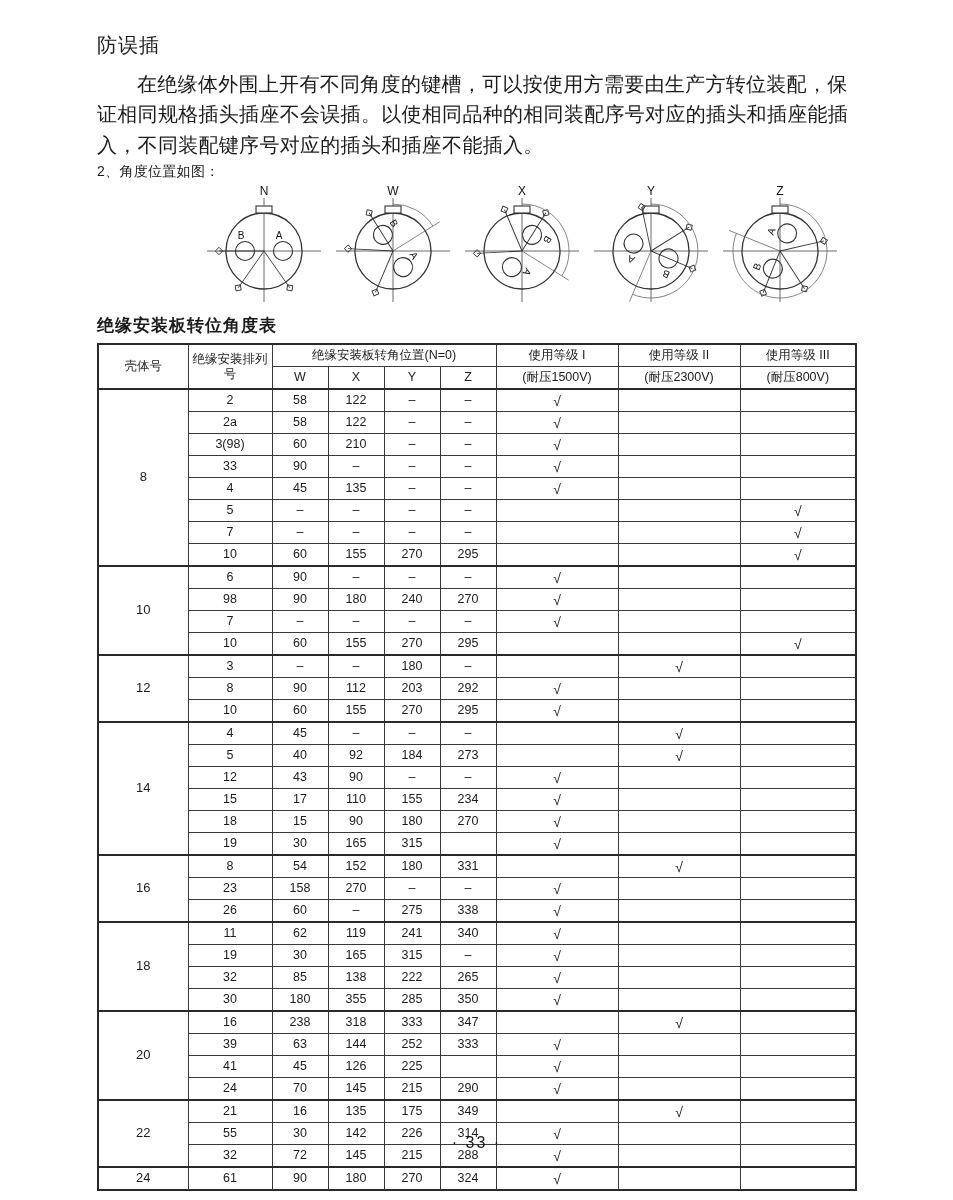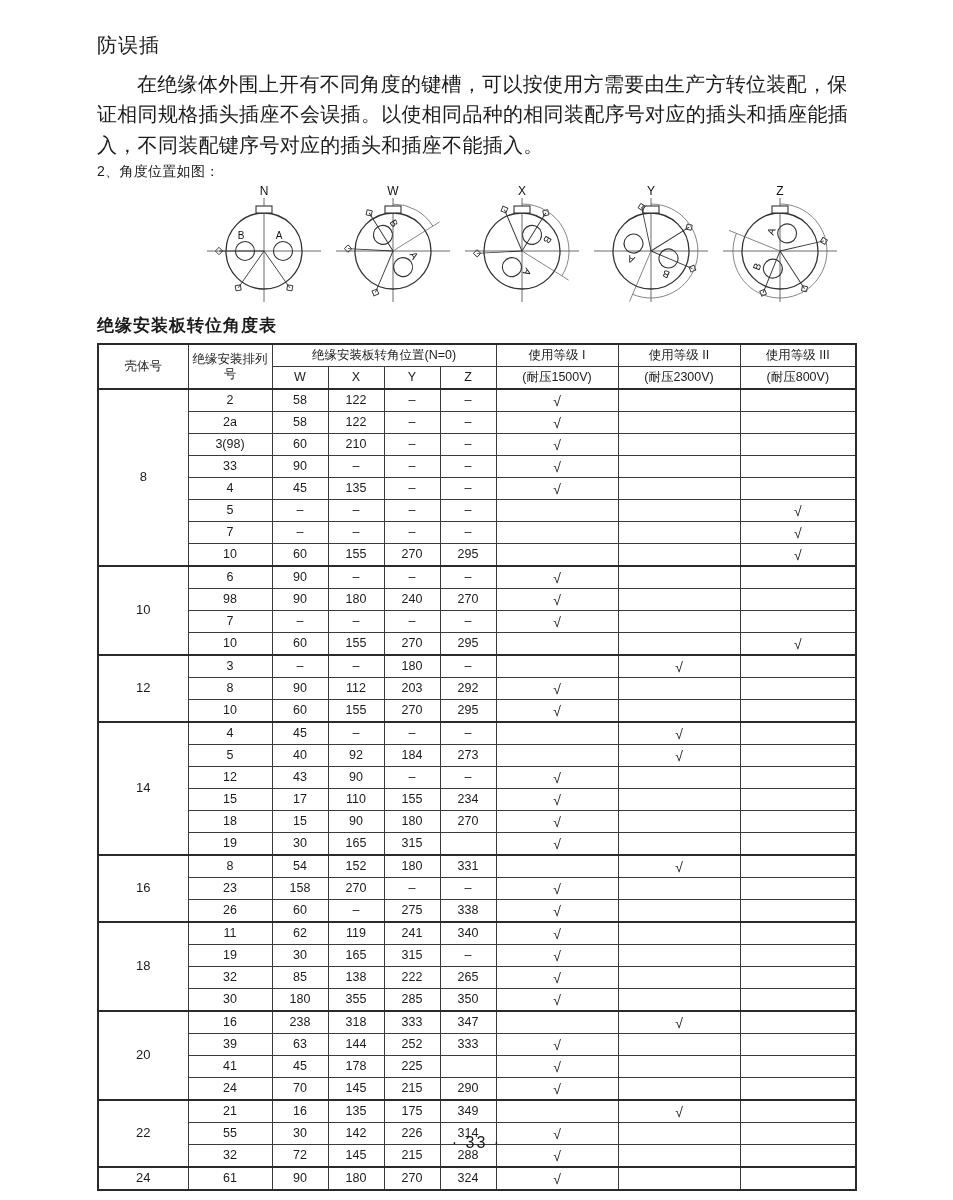--- a/index.html
+++ b/index.html
@@ -509,21 +509,21 @@
           <td>144</td>
           <td>252</td>
           <td>333</td>
           <td class="check">√</td>
           <td class="check"></td>
           <td class="check"></td>
         </tr>
         <tr class="">
           <td>41</td>
           <td>45</td>
-          <td>178</td>
+          <td>126</td>
           <td>225</td>
           <td></td>
           <td class="check">√</td>
           <td class="check"></td>
           <td class="check"></td>
         </tr>
         <tr class="">
           <td>24</td>
           <td>70</td>
           <td>145</td>

